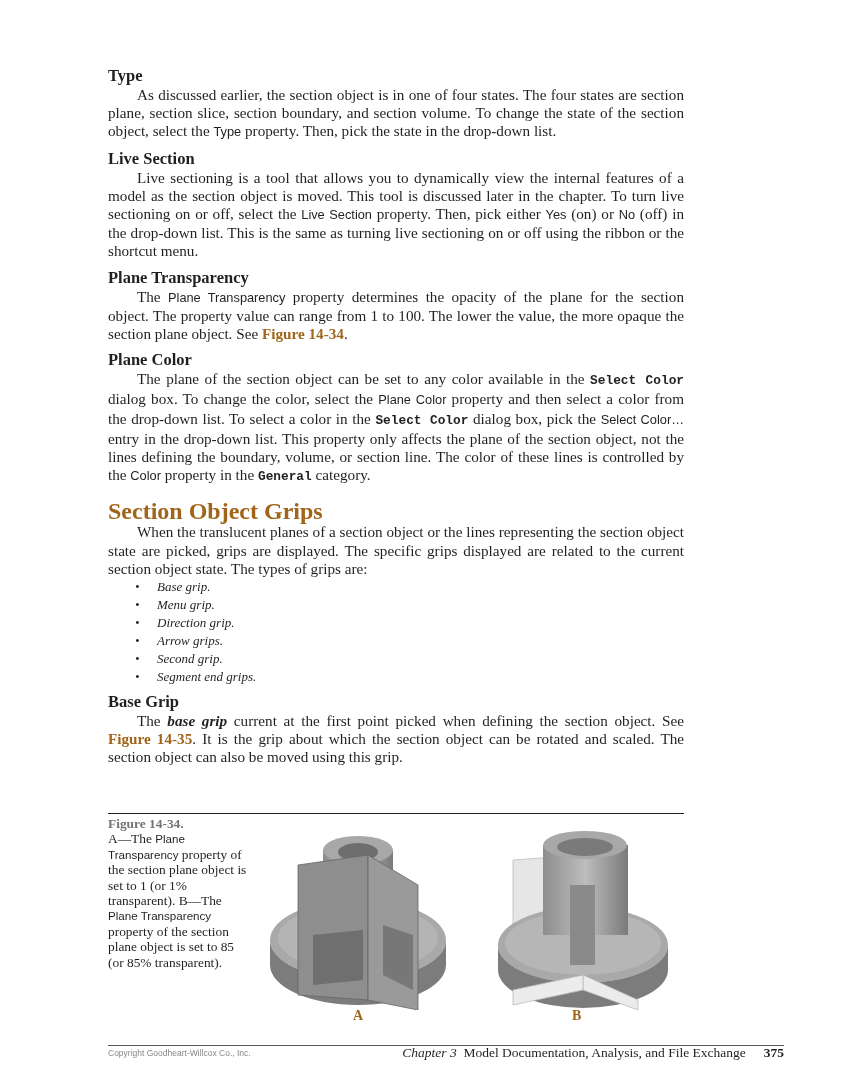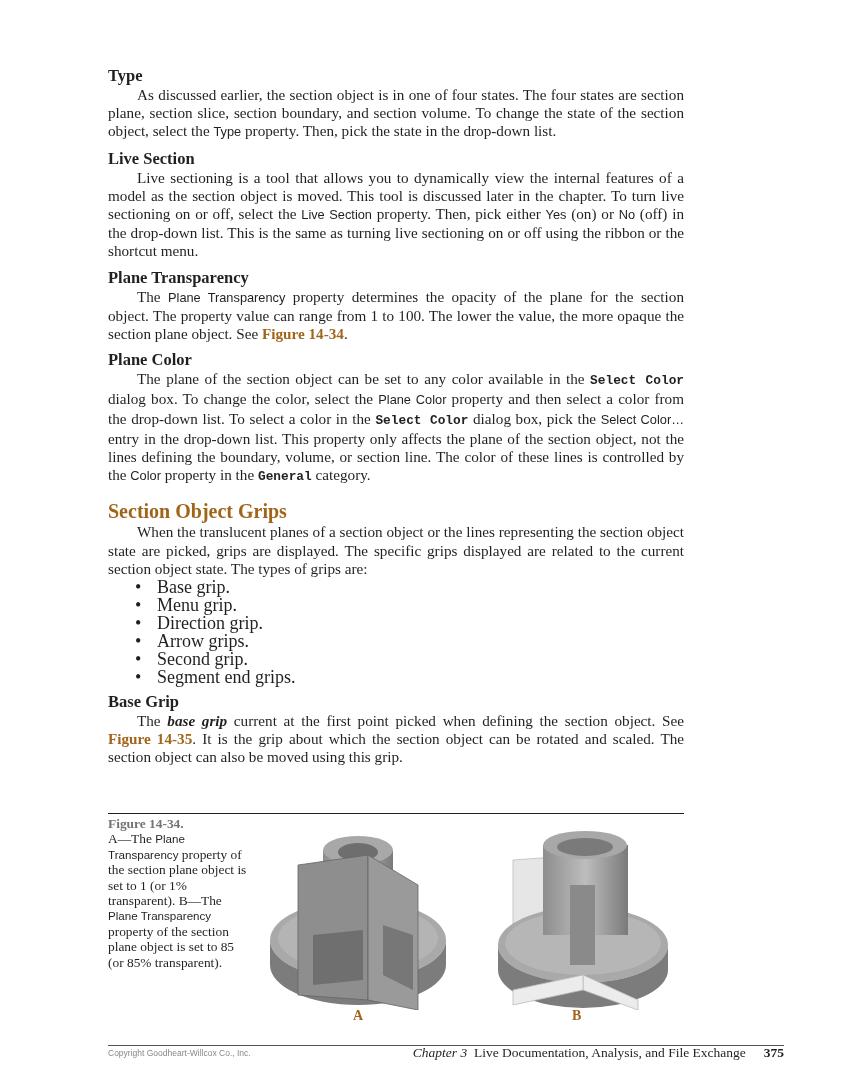--- a/index.html
+++ b/index.html
@@ -1,27 +1,27 @@
 <!DOCTYPE html>
 <html><head>
 <meta charset="utf-8">
 <style>
   html, body { margin: 0; padding: 0; background: #ffffff; }
   body { width: 849px; height: 1087px; position: relative; overflow: hidden;
          font-family: "Liberation Serif", "DejaVu Serif", serif; color: #231f20; }
   .page { position: absolute; left: 108px; top: 50px; width: 576px; margin-top: 16px; }
   .h3 { font-family: "Liberation Serif", serif; font-weight: bold; font-size: 16.5px; margin: 0; line-height: 20px; }
-  .h2 { font-family: "Liberation Serif", serif; font-weight: bold; font-size: 20px; color: #a0651a; margin: 0; line-height: 24px; }
+  .h2 { font-family: "Liberation Serif", serif; font-weight: bold; font-size: 24px; color: #a0651a; margin: 0; line-height: 24px; }
   p { margin: 0; font-size: 15.2px; line-height: 18.2px; text-align: justify; text-indent: 29px; }
   .sans { font-family: "Liberation Sans", sans-serif; font-size: 12.8px; }
   .sansb { font-family: Liberation Mono, monospace; font-size: 12.8px; font-weight: bold; }
   .ref { color: #a0651a; font-weight: bold; font-family: "Liberation Serif", serif; }
   .term { font-weight: bold; font-style: italic; }
   ul { margin: 0; padding: 0 0 0 22px; list-style: none; }
-  ul li { font-size: 18px; line-height: 18px; position: relative; padding-left: 27px; }
+  ul li { font-size: 13px; line-height: 18px; position: relative; padding-left: 27px; font-style: italic; }
   ul li::before { content: "\2022"; position: absolute; left: 5px; top: 0; }
   .fig-rule { position: absolute; left: 108px; top: 813px; width: 576px; height: 1px; background: #231f20; }
   .caption { position: absolute; left: 108px; top: 816px; width: 140px; font-size: 13.4px; line-height: 15.4px; }
   .caption .fig-label { color: #737373; font-weight: bold; }
   .caption .sans { font-size: 11.6px; }
   .fig { position: absolute; }
   .fig-label-letter { position: absolute; font-weight: bold; color: #a0651a; font-size: 14px; }
   .footer-rule { position: absolute; left: 108px; top: 1045px; width: 676px; height: 1px; background: #555; }
   .footer-left { position: absolute; left: 108px; top: 1048px; font-family: "Liberation Sans", sans-serif; font-size: 8.5px; color: #888; }
   .footer-right { position: absolute; right: 65px; top: 1045px; font-size: 13.5px; }
@@ -106,14 +106,14 @@
   <ellipse cx="97" cy="22" rx="28" ry="9" fill="#7a7a7a"></ellipse>
   <rect x="82" y="60" width="25" height="80" fill="#8a8a8a"></rect>
   <polygon points="95,150 150,175 150,185 95,165" fill="#ececec" stroke="#bbb" stroke-width="0.8"></polygon>
   <polygon points="25,165 95,150 95,165 25,180" fill="#ececec" stroke="#bbb" stroke-width="0.8"></polygon>
 </svg>
 <span class="fig-label-letter" style="left:572px; top:1008px;">B</span>
 
 <div class="footer-rule"></div>
 <div class="footer-left">Copyright Goodheart-Willcox Co., Inc.</div>
 <div class="footer-right">
-  <span class="ch">Chapter 3</span>&nbsp;&nbsp;<span>Live Documentation, Analysis, and File Exchange</span><span class="pg">375</span>
+  <span class="ch">Chapter 3</span>&nbsp;&nbsp;<span>Model Documentation, Analysis, and File Exchange</span><span class="pg">375</span>
 </div>
 
 </body></html>

